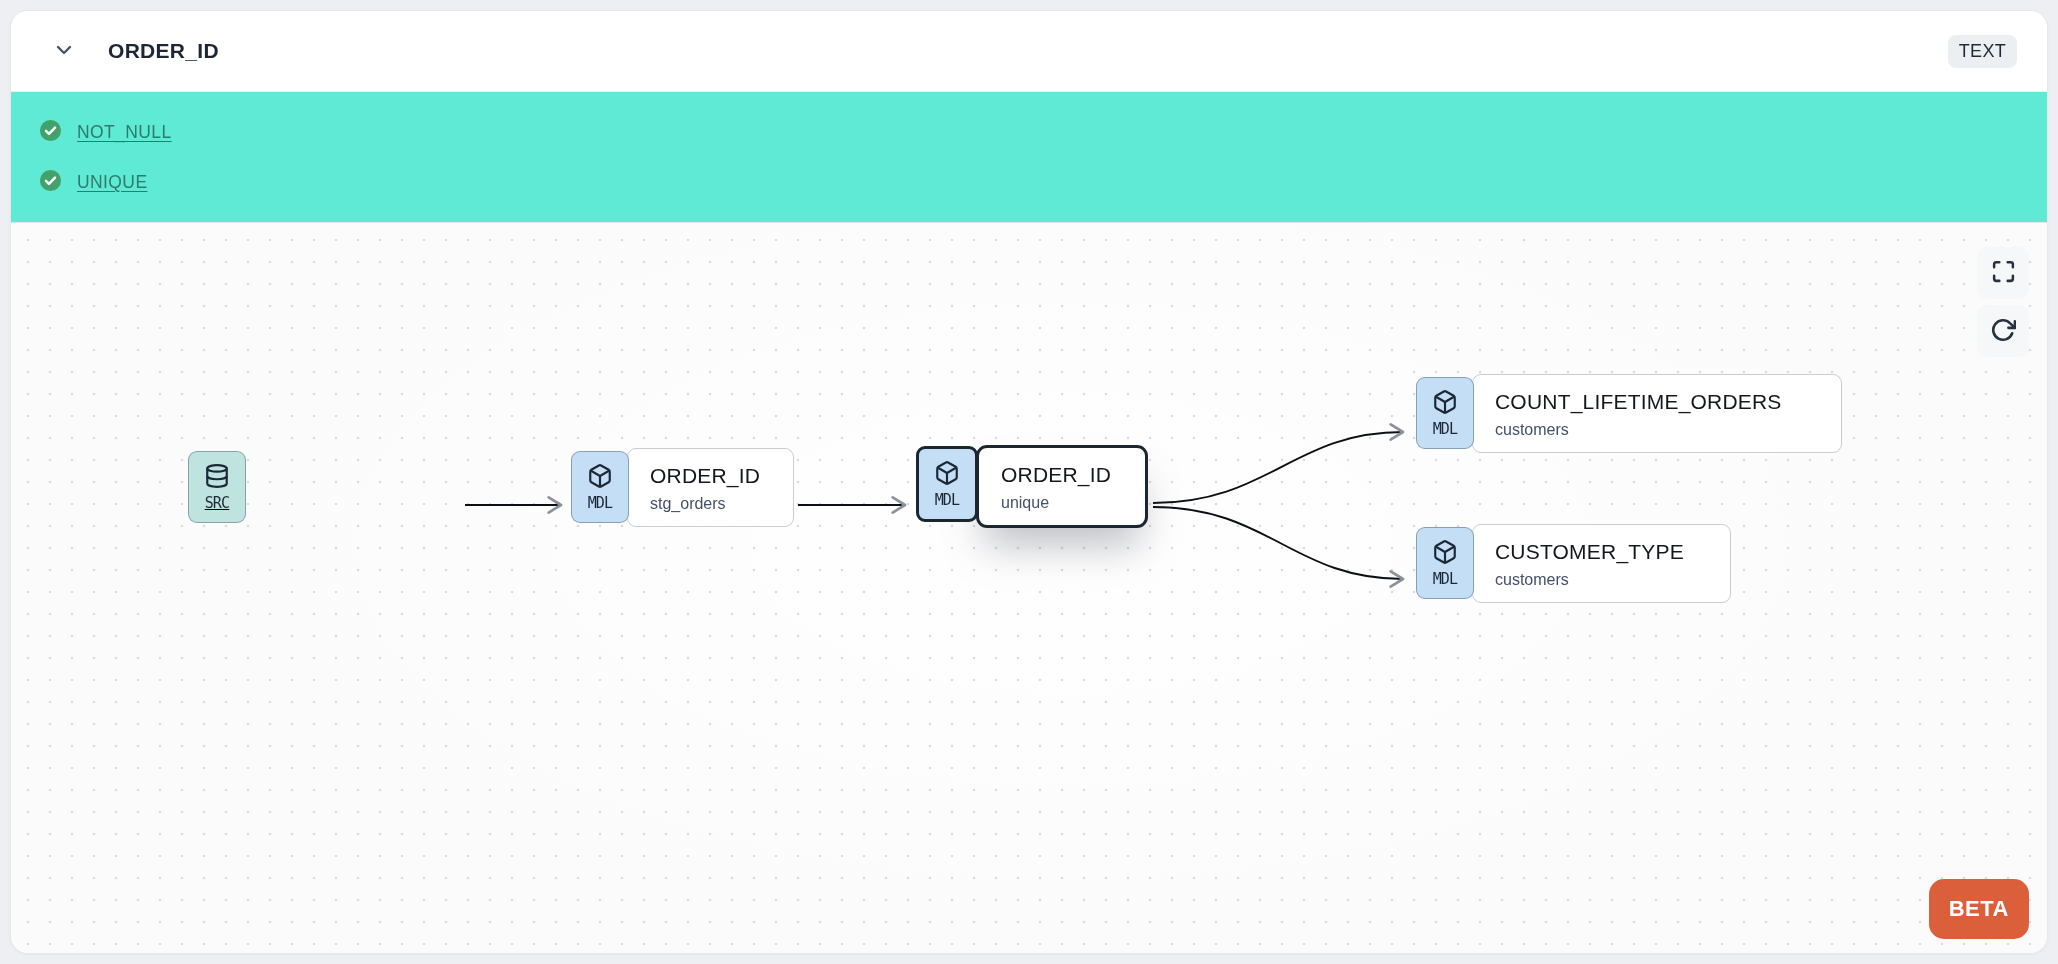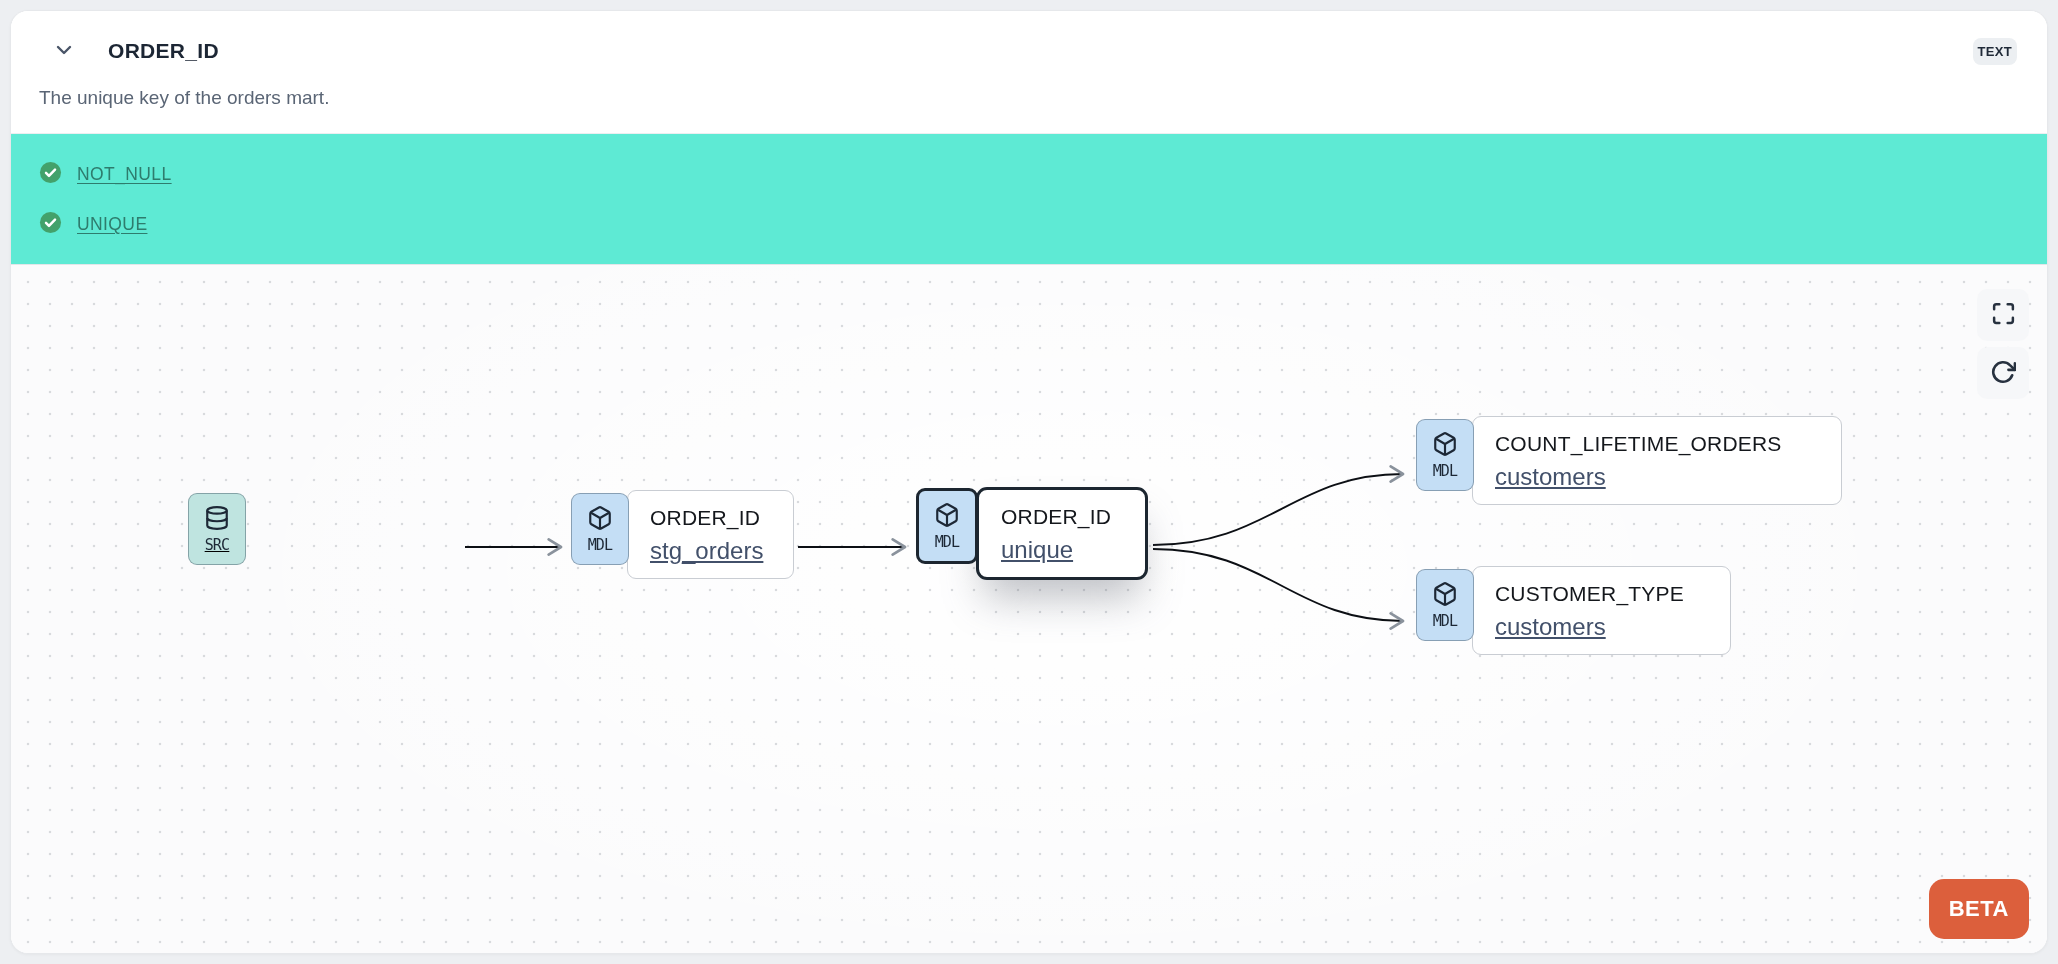--- a/index.html
+++ b/index.html
@@ -10,21 +10,21 @@
     background:#ffffff; border:1px solid #e6e8eb; border-radius:18px;
     overflow:hidden; display:flex; flex-direction:column;
     box-shadow:0 1px 3px rgba(0,0,0,0.04);
   }
 
   
   .header { padding:24px 30px 24px 28px; background:#fff; }
   .header-row { display:flex; align-items:center; height:32px; }
   .chevron-btn { background:none; border:none; cursor:pointer; margin-left:13px; display:flex; align-items:center; }
   .page-title { margin-left:32px; font-size:21px; font-weight:600; color:#1c2634; letter-spacing:0.3px; }
-  .type-badge { margin-left:auto; background:#eceff2; color:#1f2937; font-weight:700; font-size:13px; padding:6px 5px; border-radius:8px; letter-spacing:0.3px; }
+  .type-badge { margin-left:auto; background:#eceff2; color:#1f2937; font-weight:400; font-size:18px; padding:6px 11px; border-radius:8px; letter-spacing:0.3px; }
   .description { margin-top:20px; font-size:19px; color:#5a6575; }
 
   
   .tests {
     background:#5eead4; border-top:1px solid #eceef1; border-bottom:1px solid #e3e6e9;
     padding:28px 28px; display:flex; flex-direction:column; gap:26px;
   }
   .test-row { display:flex; align-items:center; gap:15px; height:24px; }
   .test-link { color:#2e7c6d; font-size:17.5px; font-weight:500; text-decoration:underline; text-underline-offset:3px; letter-spacing:0.4px; cursor:pointer; }
 
@@ -48,21 +48,21 @@
   }
   .nbadge.src { background:#bfe4e0;text-decoration:underline; }
   .nbadge.mdl { background:#c4def5; }
   .nbadge span { font-family:"DejaVu Sans Mono",monospace; font-size:15px; color:#1d2836; letter-spacing:-0.8px; }
   .ncard {
     position:relative; margin-left:56px; background:#ffffff;
     border:1px solid #c9cdd3; border-radius:9px;
     padding:15px 20px 13px 22px; white-space:nowrap;
   }
   .ntitle { font-size:21px; font-weight:500; color:#14171c; letter-spacing:0.2px; }
-  .nsub { font-size:24px; color:#42506a; margin-top:7px;text-decoration:underline; }
+  .nsub { font-size:16px; color:#42506a; margin-top:7px; }
 
   .node.selected .nbadge { border:3px solid #1c2630; top:1px; height:76px; width:62px; }
   .node.selected .ncard {
     border:3px solid #1c2630; border-radius:11px; margin-left:60px;
     box-shadow:0 26px 40px -8px rgba(95,100,112,0.40);
   }
 
   .min-src   { min-width:220px; }
   .min-stg   { min-width:167px; }
   .min-ord   { min-width:172px; }
@@ -92,21 +92,20 @@
       <button class="chevron-btn">
         <span>
           <svg width="24" height="24" viewBox="0 0 24 24" fill="none" stroke="#4a5568" stroke-width="2.4" stroke-linecap="round" stroke-linejoin="round">
               <polyline points="6 9 12 15 18 9"></polyline>
             </svg>
         </span>
       </button>
       <div class="page-title">ORDER_ID</div>
       <div class="type-badge">TEXT</div>
     </div>
-    <div class="description">The unique key of the orders mart.</div>
   </div>
 
   <div class="tests">
     <div class="test-row">
       <span>
         <svg width="23" height="23" viewBox="0 0 24 24">
             <circle cx="12" cy="12" r="11" fill="#43a16b"></circle>
             <path d="M7.3 12.4 L10.4 15.5 L16.7 9" fill="none" stroke="#ffffff" stroke-width="2.6" stroke-linecap="round" stroke-linejoin="round"></path>
           </svg>
       </span>

